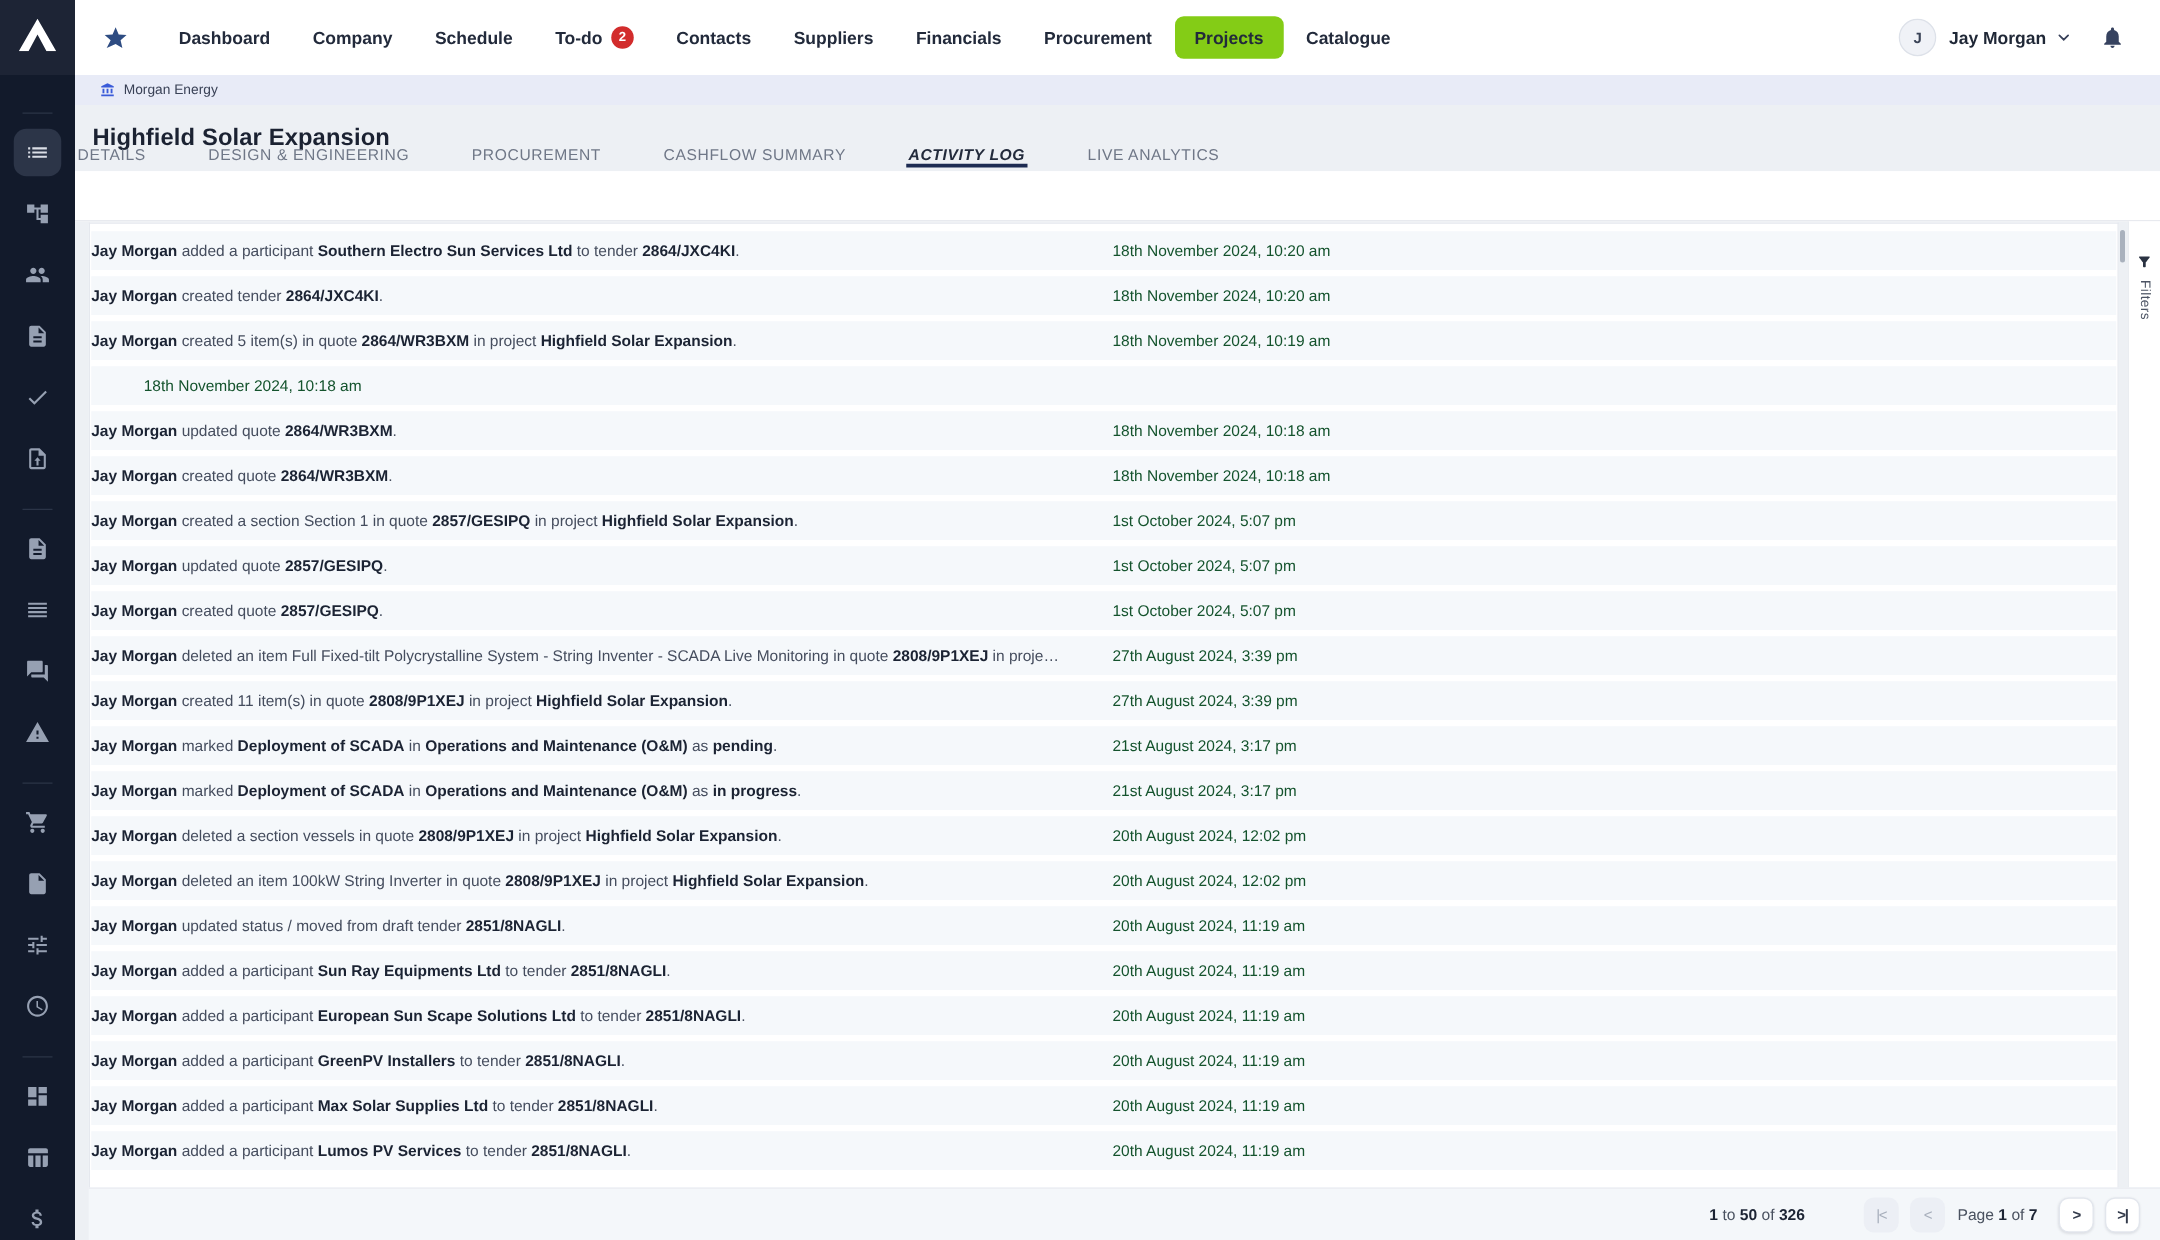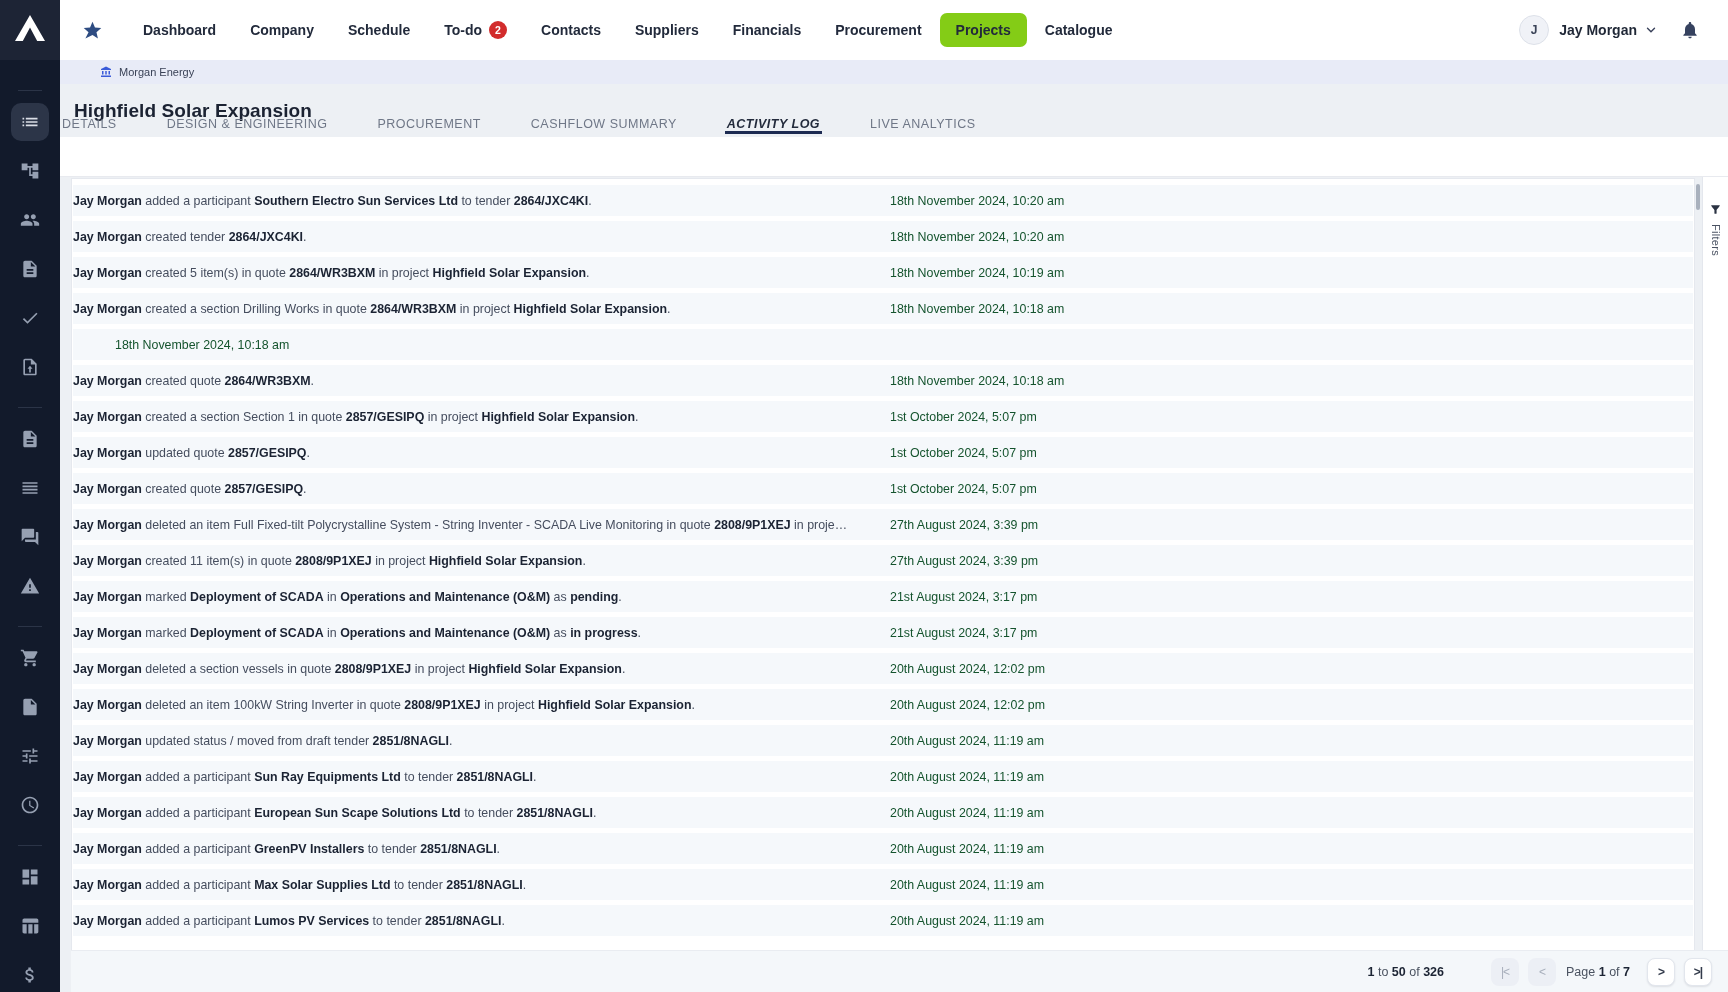--- a/index.html
+++ b/index.html
@@ -26,21 +26,21 @@
   .todo-badge { display:inline-flex; align-items:center; justify-content:center; width:18px; height:18px;
     border-radius:50%; background:#D22C2C; color:#fff; font-size:10.5px; font-weight:700; margin-left:7px; }
   .nav-right { margin-left:auto; display:flex; align-items:center; }
   .avatar { width:30px; height:30px; border-radius:50%; background:#F0F2F7; border:1px solid #DDE1E9;
     display:flex; align-items:center; justify-content:center; font-size:12px; font-weight:700; color:#3A4357; }
   .username { font-size:14px; font-weight:600; color:#1F2736; margin:0 7px 0 10px; }
   .bell-wrap { margin-left:22px; display:flex; cursor:pointer; }
 
   
   .breadcrumb-bar { position:absolute; left:60px; top:60px; right:0; height:24px; background:#E8EBF7;
-    display:flex; align-items:center; padding-left:40px; }
+    display:flex; align-items:center; padding-left:20px; }
   .crumb { display:flex; align-items:center; gap:7px; cursor:pointer; }
   .crumb-label { font-size:11px; color:#3A4257; }
 
   
   .title-area { position:absolute; left:60px; top:84px; right:0; height:53px; background:#EDF0F4;
     display:flex; align-items:center; padding-left:14px; }
   .page-title { font-size:19px; font-weight:600; color:#1B2232; letter-spacing:.1px; }
 
   
   .tabbar { position:absolute; left:60px; top:137px; right:0; height:40px; background:#fff;
@@ -318,24 +318,24 @@
       </div>
       <div class="row">
         <span class="row-text"><b>Jay Morgan</b><span> created tender </span><b>2864/JXC4KI</b><span>.</span></span>
         <span class="row-time">18th November 2024, 10:20 am</span>
       </div>
       <div class="row">
         <span class="row-text"><b>Jay Morgan</b><span> created 5 item(s) in quote </span><b>2864/WR3BXM</b><span> in project </span><b>Highfield Solar Expansion</b><span>.</span></span>
         <span class="row-time">18th November 2024, 10:19 am</span>
       </div>
       <div class="row">
-        <span class="row-text"><b>Jay Morgan</b><span> created a section Drilling Works in quote </span><b>2864/WR3BXM</b><span> in project </span><b>Highfield Solar Expansion</b><span>.</span></span>
         <span class="row-time">18th November 2024, 10:18 am</span>
       </div>
       <div class="row">
+        <span class="row-text"><b>Jay Morgan</b><span> updated quote </span><b>2864/WR3BXM</b><span>.</span></span>
         <span class="row-time">18th November 2024, 10:18 am</span>
       </div>
       <div class="row">
         <span class="row-text"><b>Jay Morgan</b><span> created quote </span><b>2864/WR3BXM</b><span>.</span></span>
         <span class="row-time">18th November 2024, 10:18 am</span>
       </div>
       <div class="row">
         <span class="row-text"><b>Jay Morgan</b><span> created a section Section 1 in quote </span><b>2857/GESIPQ</b><span> in project </span><b>Highfield Solar Expansion</b><span>.</span></span>
         <span class="row-time">1st October 2024, 5:07 pm</span>
       </div>

